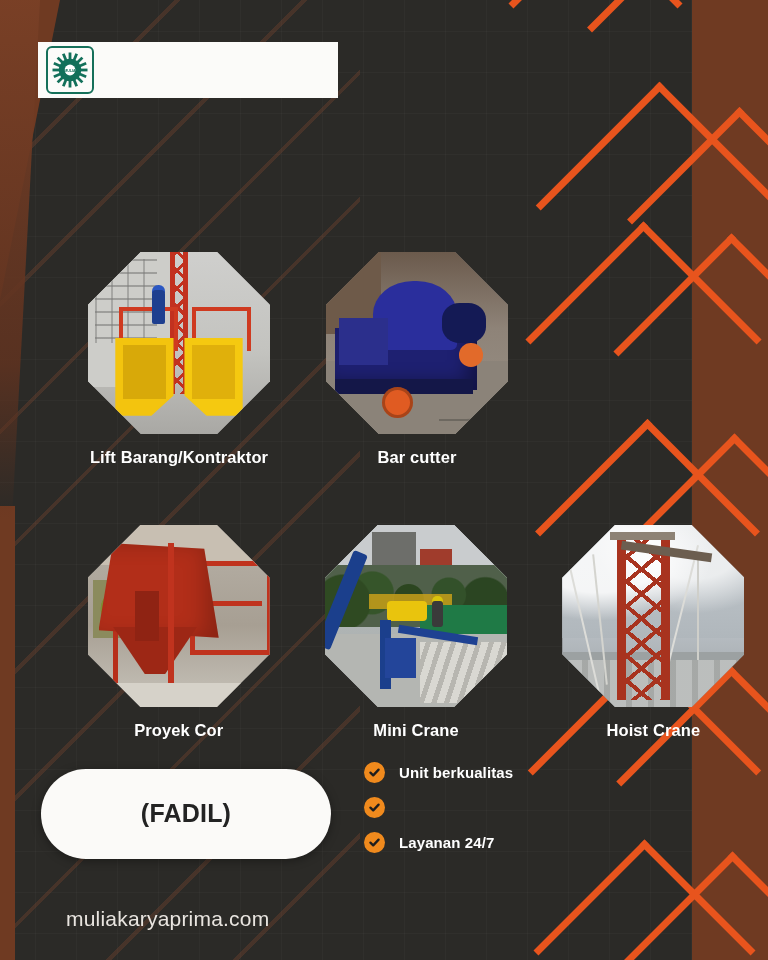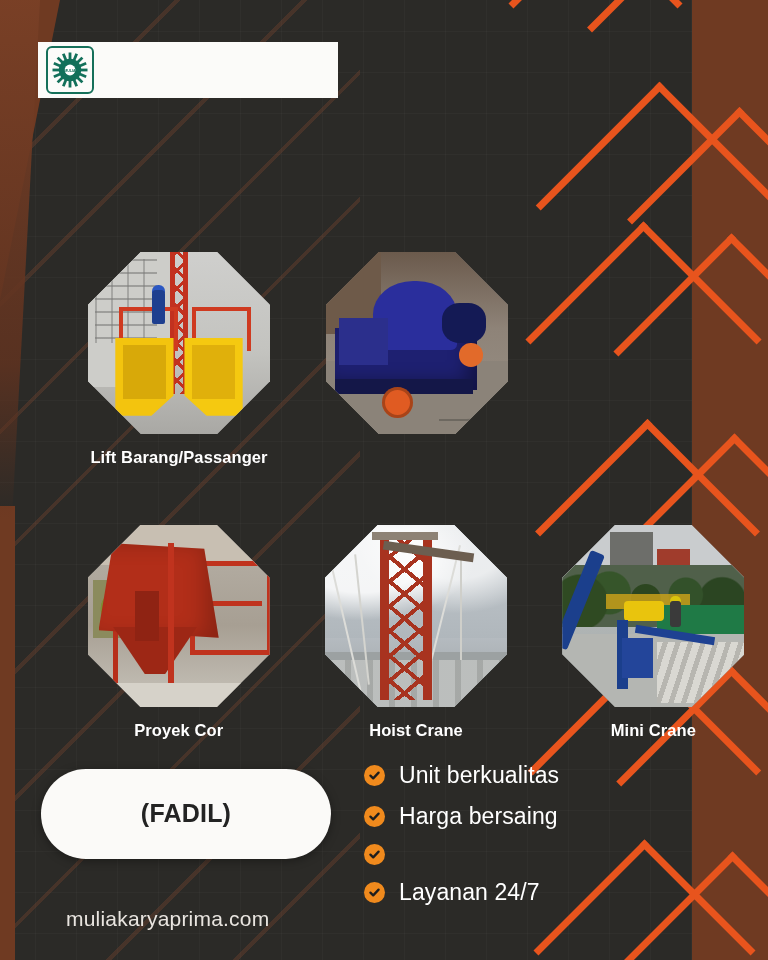--- a/index.html
+++ b/index.html
@@ -250,21 +250,21 @@
 
   
   .bullets{position:absolute;left:364px;top:762px;}
   .bl{display:flex;align-items:center;margin-bottom:14px;}
   .tick{
     width:21px;height:21px;flex:0 0 21px;border-radius:50%;
     background:#f08a1d;display:flex;align-items:center;justify-content:center;
   }
   .tick svg{display:block;}
   .bl-txt{
-    margin-left:14px;color:#ffffff;font-weight:normal;font-size:23px;
+    margin-left:14px;color:#ffffff;font-weight:bold;font-size:15px;
     letter-spacing:.1px;white-space:nowrap;
     font-family:"Liberation Sans", sans-serif;
   }
 
   
   .pill{
     position:absolute;left:41px;top:769px;width:290px;height:90px;
     background:#fbfaf8;border-radius:45px;
     display:flex;flex-direction:column;align-items:center;justify-content:center;
     box-shadow:0 2px 10px rgba(0,0,0,.35);
@@ -352,39 +352,40 @@
             <div class="railL"></div>
               <div class="railR"></div>
             <div class="cageL"></div>
               <div class="cageR"></div>
             <div class="cageLin"></div>
               <div class="cageRin"></div>
             <div class="helm"></div>
               <div class="worker"></div>
           </div>
         </div>
-        <div class="cap">Lift Barang/Passanger</div>
+        <div class="cap">Lift Barang/Kontraktor</div>
       </div>
 
 
       <div class="cell c2">
         <div class="octa">
           <div class="ph cutter">
             <div class="bgwall"></div>
             <div class="flr"></div>
             <div class="crd"></div>
             <div class="body"></div>
             <div class="hump"></div>
             <div class="motor"></div>
             <div class="head"></div>
             <div class="rail"></div>
             <div class="w1"></div>
               <div class="w2"></div>
           </div>
         </div>
+        <div class="cap">Bar cutter</div>
       </div>
 
     </div>
 
     <div class="row row2">
 
       <div class="cell c0">
         <div class="octa">
           <div class="ph bucket">
             <div class="sky"></div>
@@ -393,40 +394,20 @@
               <div class="fbar"></div>
             <div class="leg2"></div>
             <div class="hop"></div>
             <div class="cone"></div>
             <div class="spout"></div>
             <div class="leg"></div>
             <div class="slab"></div>
           </div>
         </div>
         <div class="cap">Proyek Cor</div>
-      </div>
-
-      <div class="cell c2">
-        <div class="octa">
-          <div class="ph hoist">
-            <div class="cloud"></div>
-            <div class="grndh"></div>
-            <div class="tanks"></div>
-            <div class="cbl1"></div>
-              <div class="cbl2"></div>
-              <div class="cbl3"></div>
-              <div class="cbl4"></div>
-            <div class="lat"></div>
-            <div class="tL"></div>
-              <div class="tR"></div>
-            <div class="jib"></div>
-            <div class="cap2"></div>
-          </div>
-        </div>
-        <div class="cap">Hoist Crane</div>
       </div>
 
       <div class="cell c1">
         <div class="octa">
           <div class="ph mcrane">
             <div class="skyb"></div>
             <div class="bld"></div>
               <div class="bld2"></div>
             <div class="trees"></div>
             <div class="banner"></div>
@@ -438,46 +419,58 @@
             <div class="hub"></div>
             <div class="col"></div>
             <div class="bx"></div>
             <div class="manh"></div>
               <div class="man"></div>
           </div>
         </div>
         <div class="cap">Mini Crane</div>
       </div>
 
+      <div class="cell c2">
+        <div class="octa">
+          <div class="ph hoist">
+            <div class="cloud"></div>
+            <div class="grndh"></div>
+            <div class="tanks"></div>
+            <div class="cbl1"></div>
+              <div class="cbl2"></div>
+              <div class="cbl3"></div>
+              <div class="cbl4"></div>
+            <div class="lat"></div>
+            <div class="tL"></div>
+              <div class="tR"></div>
+            <div class="jib"></div>
+            <div class="cap2"></div>
+          </div>
+        </div>
+        <div class="cap">Hoist Crane</div>
+      </div>
+
     </div>
   </div>
 
   <div class="bullets">
     <div class="bl">
       <span class="tick">
         <svg width="13" height="13" viewBox="0 0 13 13">
             <path d="M2.4 6.6 L5.2 9.4 L10.6 3.6" stroke="#1e1e1e" stroke-width="2.3" fill="none" stroke-linecap="round" stroke-linejoin="round"></path>
           </svg>
       </span>
       <span class="bl-txt">Unit berkualitas</span>
     </div>
     <div class="bl">
       <span class="tick">
         <svg width="13" height="13" viewBox="0 0 13 13">
             <path d="M2.4 6.6 L5.2 9.4 L10.6 3.6" stroke="#1e1e1e" stroke-width="2.3" fill="none" stroke-linecap="round" stroke-linejoin="round"></path>
           </svg>
       </span>
-      <span class="bl-txt">Harga bersaing</span>
-    </div>
-    <div class="bl">
-      <span class="tick">
-        <svg width="13" height="13" viewBox="0 0 13 13">
-            <path d="M2.4 6.6 L5.2 9.4 L10.6 3.6" stroke="#1e1e1e" stroke-width="2.3" fill="none" stroke-linecap="round" stroke-linejoin="round"></path>
-          </svg>
-      </span>
     </div>
     <div class="bl">
       <span class="tick">
         <svg width="13" height="13" viewBox="0 0 13 13">
             <path d="M2.4 6.6 L5.2 9.4 L10.6 3.6" stroke="#1e1e1e" stroke-width="2.3" fill="none" stroke-linecap="round" stroke-linejoin="round"></path>
           </svg>
       </span>
       <span class="bl-txt">Layanan 24/7</span>
     </div>
   </div>

